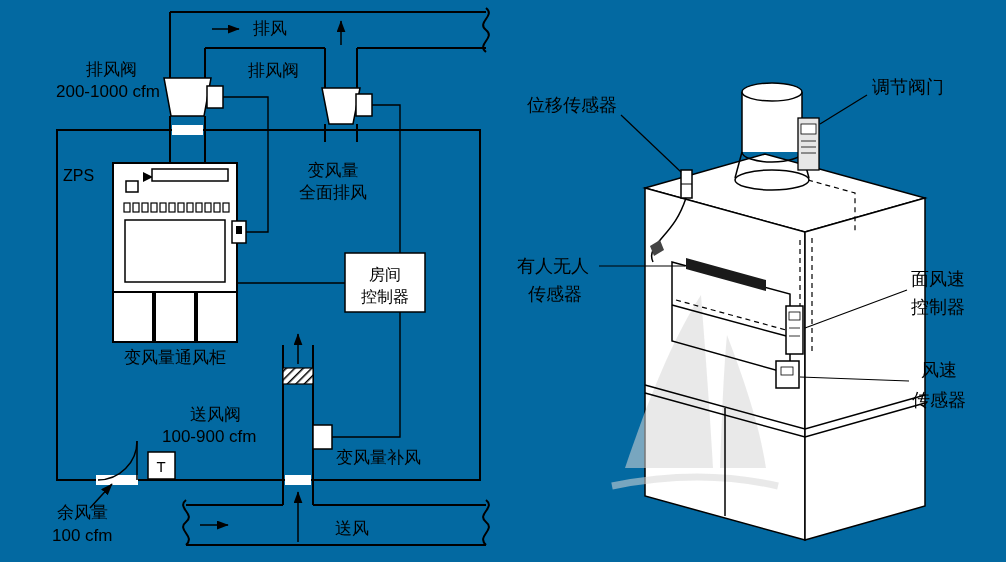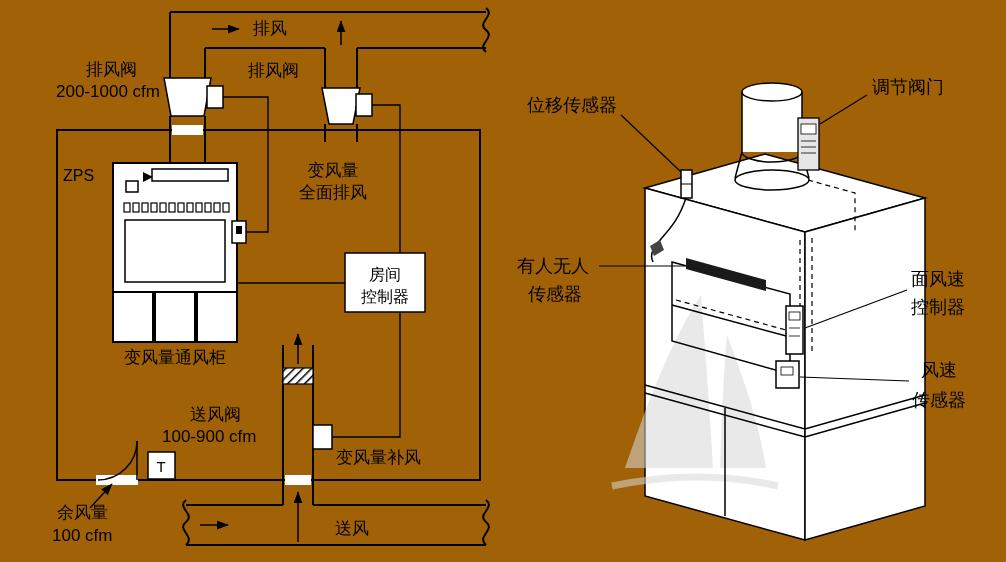--- a/index.html
+++ b/index.html
@@ -1,16 +1,16 @@
 <!DOCTYPE html>
 <html><head>
 <meta charset="utf-8">
 <style>
   html,body{margin:0;padding:0;background:#fff;}
-  .canvas{position:relative;width:1006px;height:562px;background:#a16207;overflow:hidden;
+  .canvas{position:relative;width:1006px;height:562px;background:#0369a1;overflow:hidden;
           font-family:"Liberation Sans", sans-serif;}
   svg{position:absolute;left:0;top:0;}
   text{fill:#000;font-family:"Liberation Sans", sans-serif;}
   .t17{font-size:17px;}
   .t16{font-size:16px;}
   .t15{font-size:15px;}
   .t18{font-size:18px;}
   .ln{stroke:#000;stroke-width:2;fill:none;}
   .ln15{stroke:#000;stroke-width:1.5;fill:none;}
   .wire{stroke:#000;stroke-width:1.4;fill:none;}

